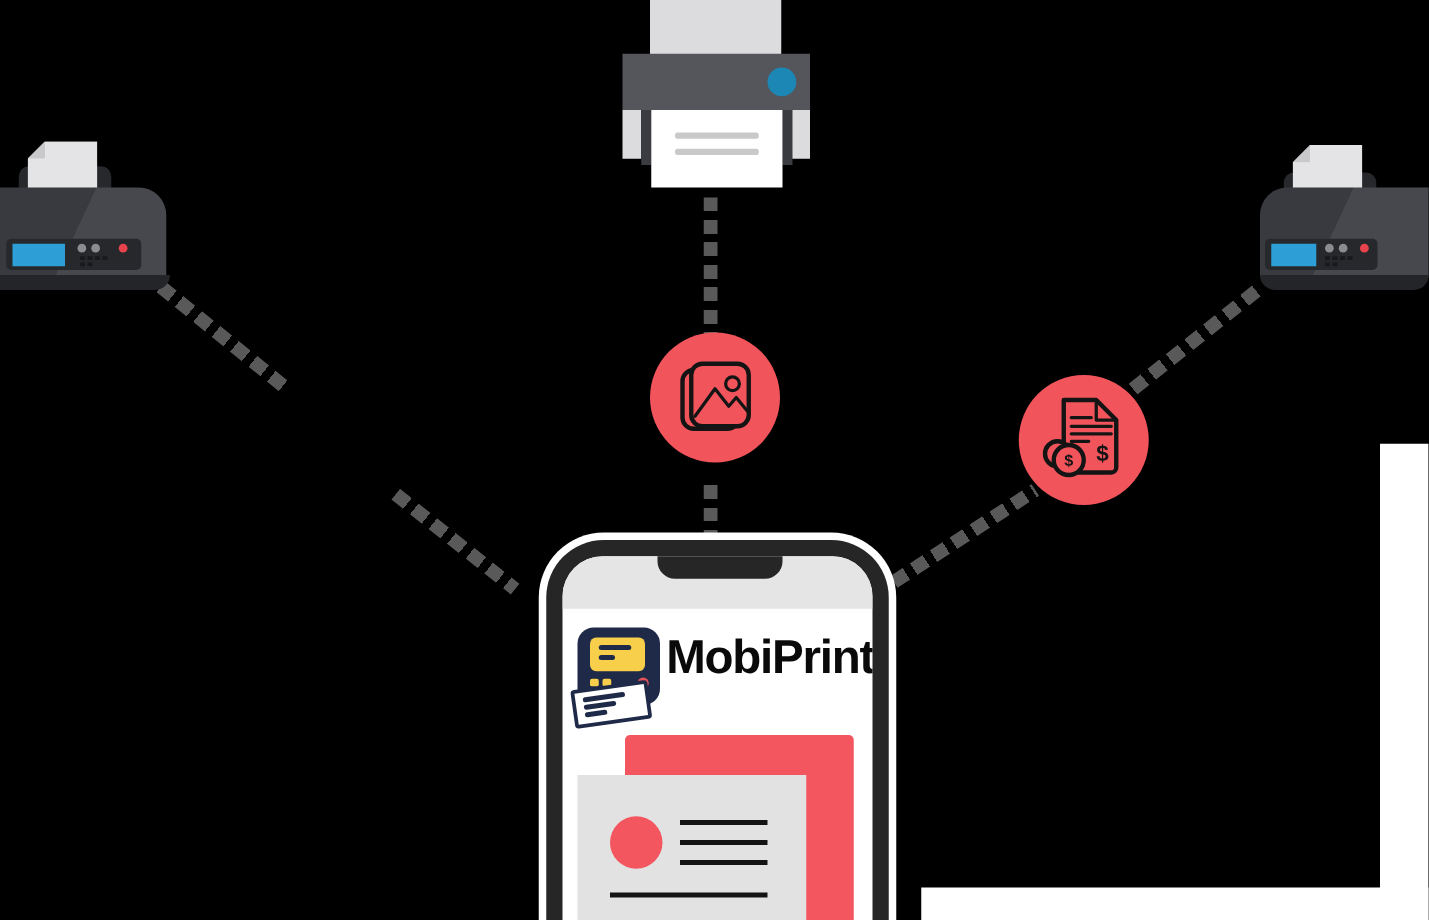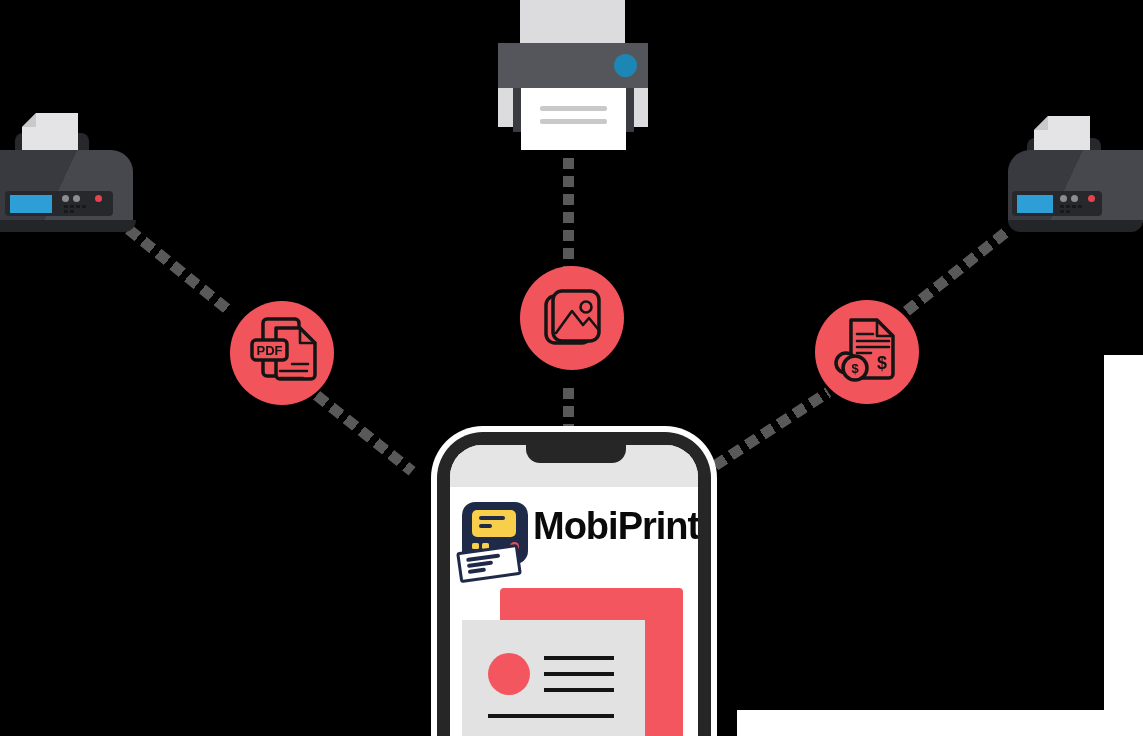--- a/index.html
+++ b/index.html
@@ -155,30 +155,20 @@
           <i></i>
           <i></i>
           <i></i>
           <i></i>
           <i></i>
           <i></i>
         </div>
     </div>
   </div>
 
-  <div class="abs circle c-pdf">
-    <svg width="104" height="104" viewBox="0 0 104 104">
-      <rect class="stroke" x="33" y="18" width="36" height="57" rx="4"></rect>
-      <path class="stroke" d="M46 27 h24 l15 15 v32 a4 4 0 0 1 -4 4 h-31 a4 4 0 0 1 -4 -4 z"></path>
-      <path class="stroke thin" d="M70 27 v15 h15"></path>
-      <rect class="stroke" x="22" y="39" width="35" height="20" rx="4"></rect>
-      <text class="icon-text" x="39.5" y="54" font-size="13" text-anchor="middle">PDF</text>
-      <path class="stroke thin" d="M62 63 h16 M50 70 h27 M50 77 h23"></path>
-    </svg>
-  </div>
 
   <div class="abs circle c-img">
     <svg width="104" height="104" viewBox="0 0 104 104">
       <rect class="stroke" x="26" y="30" width="45" height="47" rx="9"></rect>
       <rect class="stroke" x="33" y="25" width="46" height="50" rx="9"></rect>
       <circle class="stroke thin" cx="66" cy="41" r="5.5"></circle>
       <path class="stroke thin" d="M36 67 L52 45 L63 59 L69 52 L78 63"></path>
     </svg>
   </div>
 

